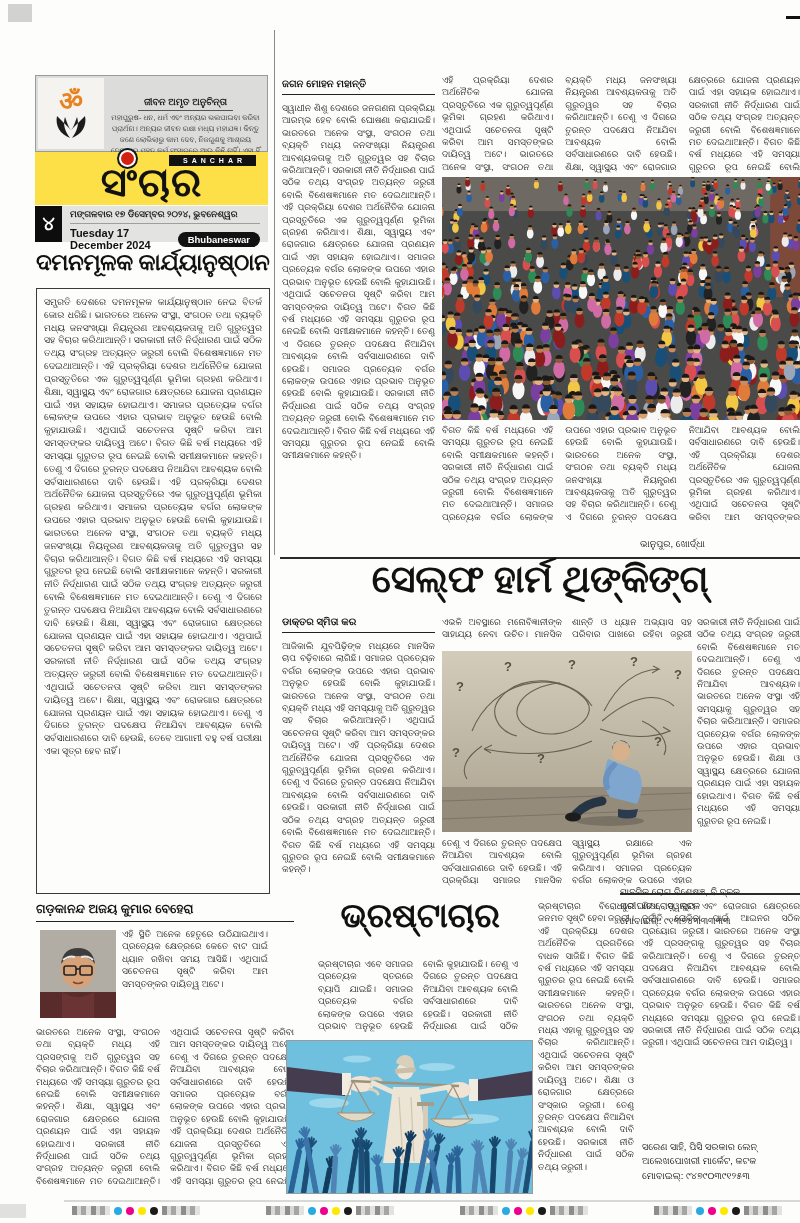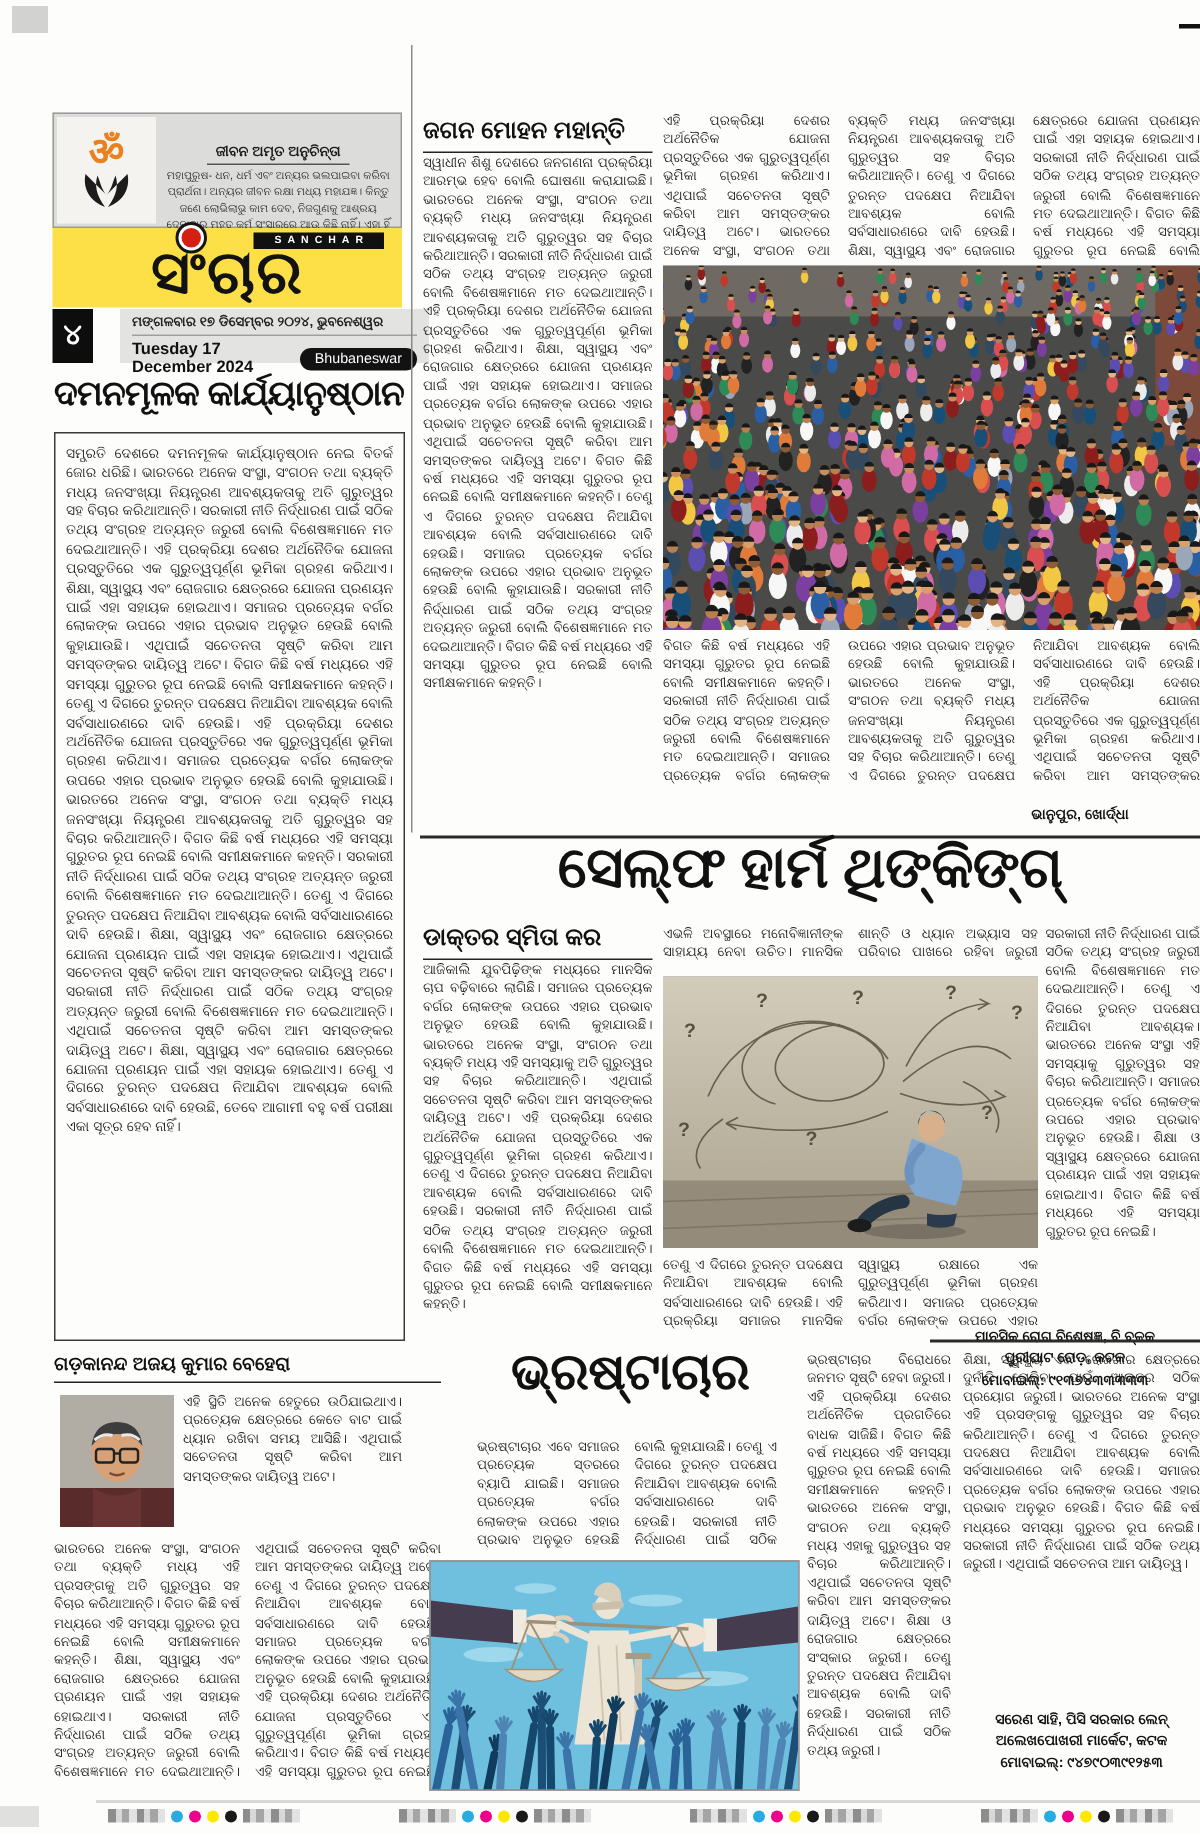--- a/index.html
+++ b/index.html
@@ -3,42 +3,42 @@
 <meta charset="utf-8">
 <style>
   html,body{margin:0;padding:0;background:#ffffff;}
   #page{position:relative;width:800px;height:1223px;background:#fdfdfc;overflow:hidden;
         font-family:"Liberation Sans","DejaVu Sans",sans-serif;color:#1b1b1b;}
   .abs{position:absolute;}
   .body-text{font-size:9px;line-height:1.38;text-align:justify;overflow:hidden;color:#222;}
   .cols2{column-count:2;column-gap:10px;}
   .cols3{column-count:3;column-gap:12px;}
   .headline{font-weight:800;color:#111;text-align:center;letter-spacing:-0.5px;line-height:1.05;}
-  .byline{font-weight:700;font-size:16px;border-bottom:1.6px solid #222;padding-bottom:4px;color:#111;}
+  .byline{font-weight:700;font-size:10px;border-bottom:1.6px solid #222;padding-bottom:4px;color:#111;}
   .rule{background:#2b2b2b;}
-  .sig{font-weight:700;font-size:9.5px;text-align:center;color:#111;line-height:1.5;}
+  .sig{font-weight:400;font-size:9.5px;text-align:left;color:#111;line-height:1.5;}
   
   .quote-panel{background:#dcdcda;border:1px solid #9a9a9a;display:flex;}
   .quote-left{width:66px;background:#f4f3f0;margin:2px;display:flex;flex-direction:column;align-items:center;justify-content:center;}
   .om{font-size:26px;color:#e8821e;font-weight:700;line-height:1;}
   .quote-right{flex:1;padding:15px 5px 2px 3px;text-align:center;}
   .quote-title{font-weight:700;font-size:9.5px;border-bottom:1px solid #555;display:inline-block;padding:0 6px 2px;margin-bottom:2px;}
   .quote-body{font-size:7.3px;line-height:1.5;color:#333;}
   .sanchar-strip{position:absolute;right:12px;top:3px;background:#111;color:#fff;font-size:7px;font-weight:700;
                  letter-spacing:4px;padding:2px 10px 2px 14px;}
   .brand{font-size:40px;font-weight:800;color:#121212;text-align:center;letter-spacing:1px;}
   .bullseye{position:absolute;left:86px;top:0px;width:13px;height:13px;border-radius:50%;
             background:#d32011;box-shadow:0 0 0 2px #fff,0 0 0 4px #151515;}
   .pagebox{background:#0d0d0d;color:#fff;display:flex;align-items:center;justify-content:center;
            font-size:19px;font-weight:700;}
   .datestrip{background:#e3e3e1;padding:3px 8px 2px;}
   .date-odia{font-weight:700;font-size:9px;color:#222;}
   .date-div{border-top:1px solid #9f9f9f;margin:3px 0;}
   .date-en{font-weight:700;font-size:11px;color:#111;display:flex;align-items:center;gap:4px;}
-  .badge{background:#121212;color:#fff;border-radius:9px;padding:2px 10px;font-size:9.5px;font-weight:400;}
+  .badge{background:#121212;color:#fff;border-radius:9px;padding:2px 10px;font-size:9.5px;font-weight:700;}
   .ed-box{border:1.3px solid #3a3a3a;padding:7px 7px;background:#fdfdfc;}
   .photo-frame{overflow:hidden;background:#888;}
   .photo-frame svg{display:block;}
   .regline{background:#d8d8d6;}
   .reggroup{display:flex;align-items:center;gap:4px;}
   .regbar{width:38px;height:9px;background:repeating-linear-gradient(90deg,#8d8d8d 0 5px,#d8d8d8 5px 9px,#a5a5a5 9px 14px,#e2e2e2 14px 19px);}
   .dot{width:8px;height:8px;border-radius:50%;display:inline-block;}
   .psq{background:#d2d2d0;}
 </style>
 </head>
@@ -62,21 +62,21 @@
         <div class="quote-title">ଜୀବନ ଅମୃତ ଅନୁଚିନ୍ତା</div>
         <div class="quote-body">ମହାପୁରୁଷ- ଧନ, ଧର୍ମ ଏବଂ ଅନ୍ୟର ଭଲପାଇବା କରିବା ପ୍ରାର୍ଥନା। ଅନ୍ୟର ଜୀବନ ରକ୍ଷା ମଧ୍ୟ ମହାଯଜ୍ଞ। କିନ୍ତୁ ଜଣେ ଲୋଭିଲାଭୁ କାମ ଦେବ, ନିଜଗୁଣକୁ ଆଶ୍ରୟ ଦେବାଠାରୁ ମହତ କର୍ମ ସଂସାରରେ ଆଉ କିଛି ନାହିଁ। ଏହା ହିଁ ମହାଯଜ୍ଞ।</div>
       </div>
     </div>
     <div class="abs" style="left:0;top:77px;width:233px;height:53px;background:#fde047;">
       <div class="sanchar-strip">SANCHAR</div>
       <div class="brand" style="margin-top:8px;">ସଂଚାର</div>
       <div class="bullseye"></div>
     </div>
     <div class="abs pagebox" style="left:0;top:131px;width:27px;height:36px;">୪</div>
-    <div class="abs datestrip" style="left:45px;top:131px;width:190px;height:31px;">
+    <div class="abs datestrip" style="left:27px;top:131px;width:190px;height:31px;">
       <div class="date-odia">ମଙ୍ଗଳବାର ୧୭ ଡିସେମ୍ବର ୨୦୨୪, ଭୁବନେଶ୍ୱର</div>
       <div class="date-div"></div>
       <div class="date-en">
         <span>Tuesday 17 December 2024</span>
         <span class="badge">Bhubaneswar</span>
       </div>
     </div>
   </div>
 
   <div class="abs rule" style="left:274px;top:30px;width:1px;height:525px;background:#8a8a8a;"></div>

